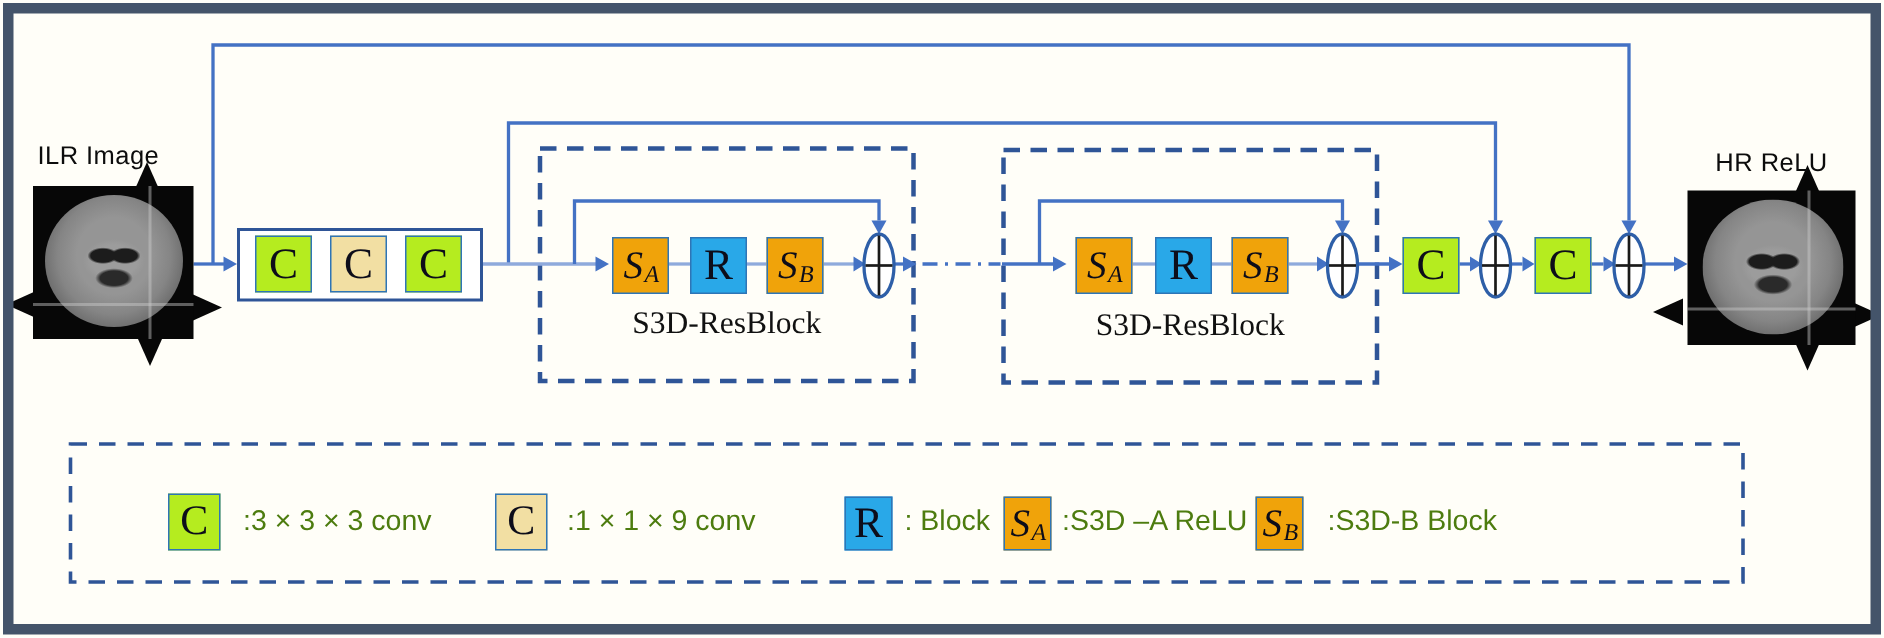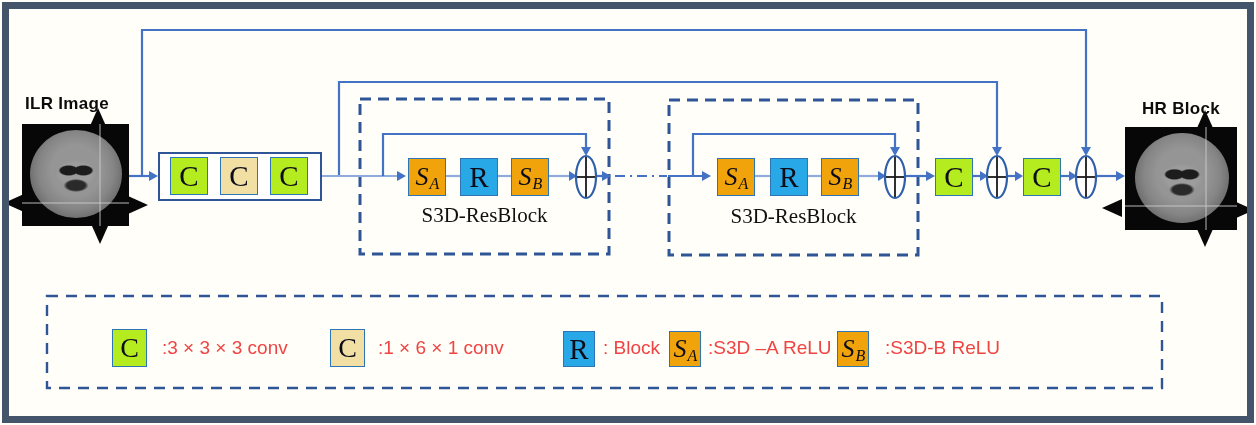--- a/index.html
+++ b/index.html
@@ -27,21 +27,21 @@
     position:absolute;left:158px;top:152px;width:164px;height:49px;box-sizing:border-box;
     background:#ffffff;border:2.5px solid #2F5597;z-index:9;
   }
   .convgroup .blk{top:3px;}
 
   .resblock-label{
     position:absolute;font-family:"Liberation Serif",serif;font-size:21px;color:#111;
     text-align:center;z-index:10;
   }
   .io-label{
-    position:absolute;font-weight:bold;font-size:17px;color:#0c0c0c;z-index:10;
+    position:absolute;font-weight:normal;font-size:17px;color:#0c0c0c;z-index:10;
     letter-spacing:0.3px;
   }
 
   
   .mri{position:absolute;z-index:8;}
   .mri .sq{position:absolute;background:#070707;}
   .mri .brain{
     position:absolute;border-radius:50%;
     background:
       radial-gradient(ellipse 16% 9% at 42% 46%, #1c1c1c 0 55%, rgba(0,0,0,0) 70%),
@@ -55,21 +55,21 @@
   .spike{position:absolute;width:0;height:0;}
   .spike.up{border-left:8px solid transparent;border-right:8px solid transparent;border-bottom:18px solid #070707;}
   .spike.down{border-left:8px solid transparent;border-right:8px solid transparent;border-top:18px solid #070707;}
   .spike.left{border-top:9px solid transparent;border-bottom:9px solid transparent;border-right:20px solid #070707;}
   .spike.right{border-top:9px solid transparent;border-bottom:9px solid transparent;border-left:20px solid #070707;}
 
   
   .legend-blk{width:35px;height:38px;top:329px;font-size:28px;}
   .legend-sblk{width:32px;height:36px;top:331px;}
   .legend-desc{
-    position:absolute;top:337px;font-size:19px;color:#ef4444;white-space:nowrap;z-index:10;
+    position:absolute;top:337px;font-size:19px;color:#4d7c0f;white-space:nowrap;z-index:10;
     font-family:"Liberation Sans",sans-serif;
   }
 </style>
 </head>
 <body>
 
 <div class="canvas">
 
   <svg class="wires" width="1256" height="425" viewBox="0 0 1256 425">
 
@@ -204,53 +204,53 @@
   </div>
   <div class="resblock-label" style="left:669px;top:204px;width:249px;">S3D-ResBlock</div>
 
   <div class="blk conv3" style="left:935px;top:158px;">
       <span>C</span>
     </div>
   <div class="blk conv3" style="left:1023px;top:158px;">
       <span>C</span>
     </div>
 
-  <div class="io-label" style="left:1125px;top:99px;width:112px;text-align:center;">HR Block</div>
+  <div class="io-label" style="left:1125px;top:99px;width:112px;text-align:center;">HR ReLU</div>
   <div class="mri" style="left:1098px;top:110px;width:158px;height:142px;">
     <div class="spike up" style="left:99px;top:0px;"></div>
     <div class="spike down" style="left:99px;top:119px;"></div>
     <div class="spike left" style="left:4px;top:89px;"></div>
     <div class="spike right" style="left:136px;top:91px;"></div>
     <div class="sq" style="left:27px;top:17px;width:112px;height:103px;"></div>
     <div class="brain" style="left:37px;top:23px;width:94px;height:90px;"></div>
     <div class="vline" style="left:107px;top:17px;height:103px;"></div>
     <div class="hline" style="left:27px;top:95px;width:112px;"></div>
   </div>
 
   <div class="blk conv3 legend-blk" style="left:112px;">
       <span>C</span>
     </div>
   <div class="legend-desc" style="left:162px;">:3 × 3 × 3 conv</div>
 
   <div class="blk conv1 legend-blk" style="left:330px;">
       <span>C</span>
     </div>
-  <div class="legend-desc" style="left:378px;">:1 × 6 × 1 conv</div>
+  <div class="legend-desc" style="left:378px;">:1 × 1 × 9 conv</div>
 
   <div class="blk relu legend-sblk" style="left:563px;">
       <span>R</span>
     </div>
   <div class="legend-desc" style="left:603px;">: Block</div>
 
   <div class="blk s3d legend-sblk" style="left:669px;">
     <span class="s-main">S</span>
       <span class="s-sub">A</span>
   </div>
   <div class="legend-desc" style="left:708px;">:S3D –A ReLU</div>
 
   <div class="blk s3d legend-sblk" style="left:837px;">
     <span class="s-main">S</span>
       <span class="s-sub">B</span>
   </div>
-  <div class="legend-desc" style="left:885px;">:S3D-B ReLU</div>
+  <div class="legend-desc" style="left:885px;">:S3D-B Block</div>
 
   <div class="frame"></div>
 </div>
 
 </body></html>

